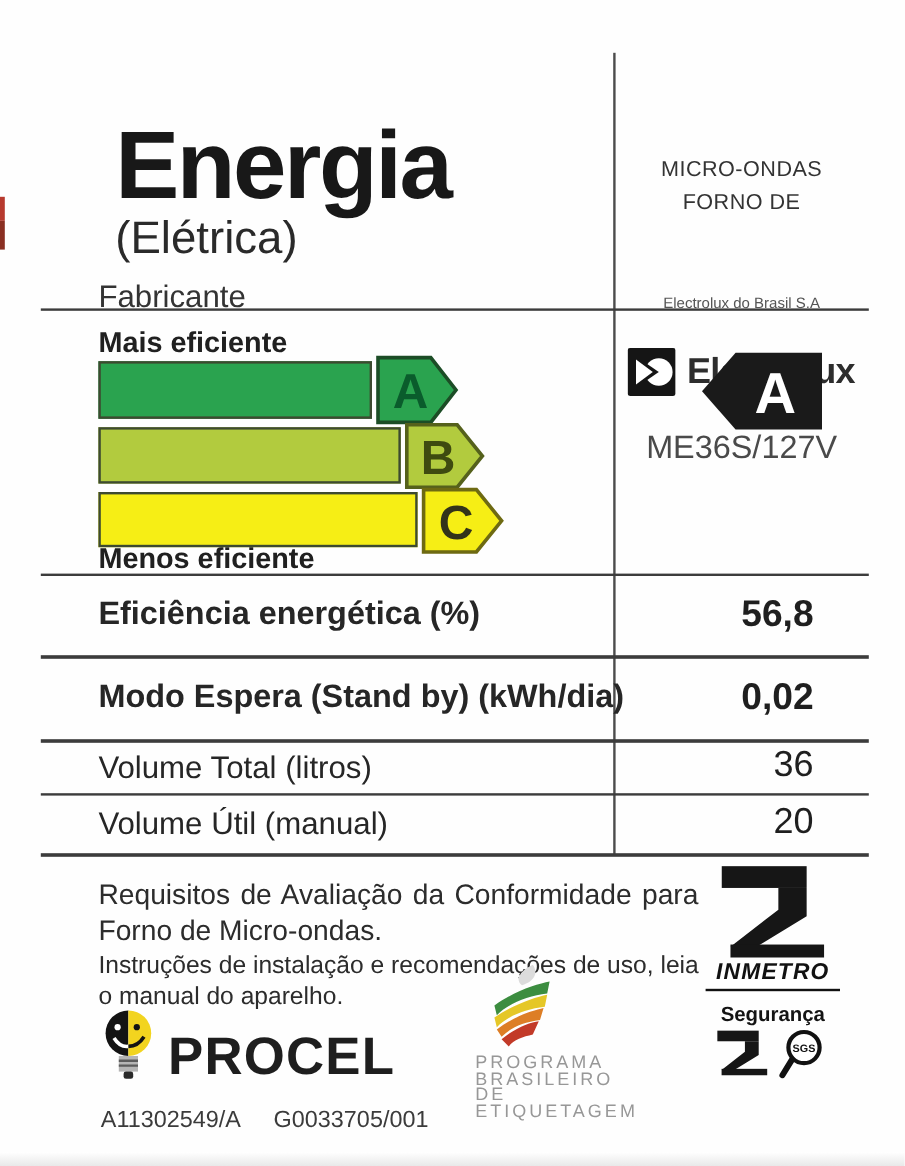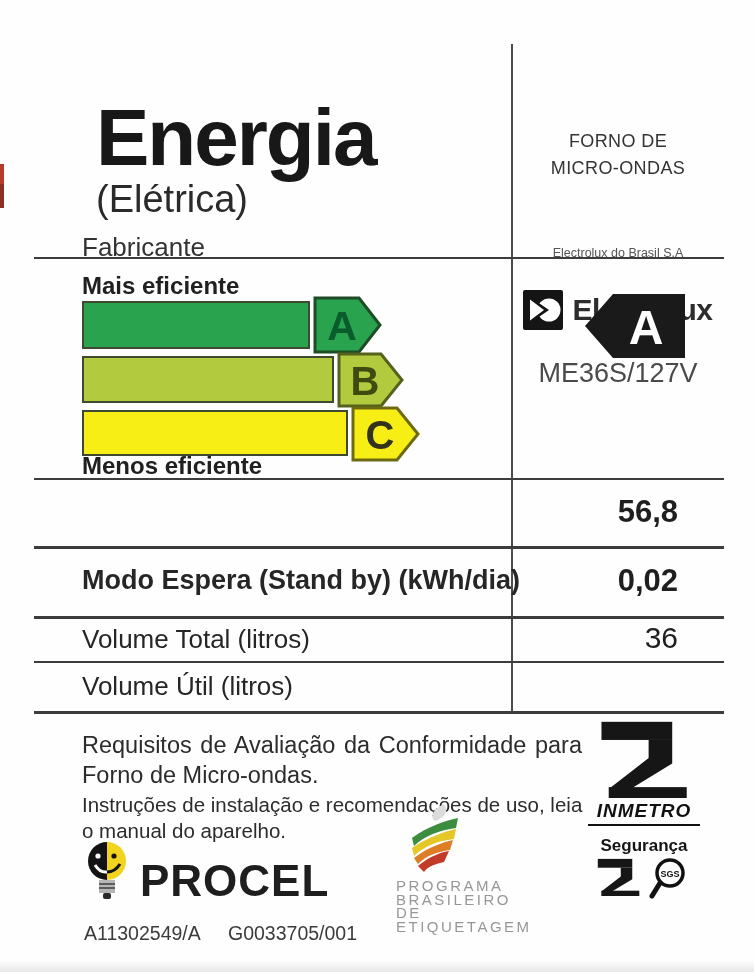--- a/index.html
+++ b/index.html
@@ -58,22 +58,22 @@
 
   <div class="abs title-row">
     <span class="title-main">Energia</span>
     <span class="title-suffix">(Elétrica)</span>
   </div>
   <div class="abs hfield" style="top:232px;">Fabricante</div>
   <div class="abs hfield" style="top:302px;">Marca</div>
   <div class="abs hfield" style="top:368px;">Modelo/Tensão</div>
 
   <div class="abs right-col ptype">
+    <div>MICRO-ONDAS</div>
     <div>FORNO DE</div>
-    <div>MICRO-ONDAS</div>
   </div>
   <div class="abs right-col manuf">Electrolux  do Brasil S.A</div>
   <div class="abs right-col elux-row">
     <svg width="40" height="40" viewBox="0 0 40 40">
       <rect x="0" y="0" width="40" height="40" rx="2" fill="#151515"></rect>
       <circle cx="26" cy="20" r="11.5" fill="#ffffff"></circle>
       <polygon points="26,20 13,11 13,29" fill="#151515"></polygon>
       <polygon points="7,9.5 7,30.5 21,20" fill="#ffffff"></polygon>
     </svg>
     <span class="elux-word">Electrolux</span>
@@ -100,29 +100,31 @@
     <text x="29" y="43" text-anchor="middle" font-size="40" font-weight="bold" fill="#33331a">C</text>
   </svg>
 
   <div class="abs scale-label" style="top:452px;">Menos eficiente</div>
 
   <svg class="abs" style="left:583px;top:292px;" width="104" height="68" viewBox="0 0 104 68">
     <polygon points="102,2 30,2 2,34 30,66 102,66" fill="#1a1a1a"></polygon>
     <text x="63" y="52" text-anchor="middle" font-size="48" font-weight="bold" fill="#ffffff">A</text>
   </svg>
 
+  <div class="abs trow-label bold" style="top:496px;font-size:27px;">Eficiência energética (%)</div>
   <div class="abs trow-value bold" style="top:494px;font-size:31px;">56,8</div>
 
   <div class="abs trow-label bold" style="top:565px;font-size:27px;">Modo Espera (Stand by) (kWh/dia)</div>
   <div class="abs trow-value bold" style="top:563px;font-size:31px;">0,02</div>
 
   <div class="abs trow-label" style="top:624px;font-size:26px;">Volume Total (litros)</div>
   <div class="abs trow-value" style="top:621px;font-size:30px;">36</div>
 
-  <div class="abs trow-label" style="top:671px;font-size:26px;">Volume Útil (litros)</div>
+  <div class="abs trow-label" style="top:671px;font-size:26px;">Volume Útil (manual)</div>
+  <div class="abs trow-value" style="top:668px;font-size:30px;">20</div>
 
   <div class="abs req1">Requisitos de Avaliação da Conformidade para Forno de Micro-ondas.</div>
   <div class="abs req2">Instruções de instalação e recomendações de uso, leia o manual do aparelho.</div>
 
   <svg class="abs" style="left:590px;top:720px;" width="110" height="78" viewBox="0 0 104 86">
     <rect x="4" y="2" width="78" height="20" fill="#161616"></rect>
     <polygon points="56,22 82,22 82,48 36,76 12,76 56,42" fill="#161616"></polygon>
     <rect x="12" y="74" width="86" height="20" fill="#161616"></rect>
   </svg>
   <div class="abs inmetro-word">INMETRO</div>

